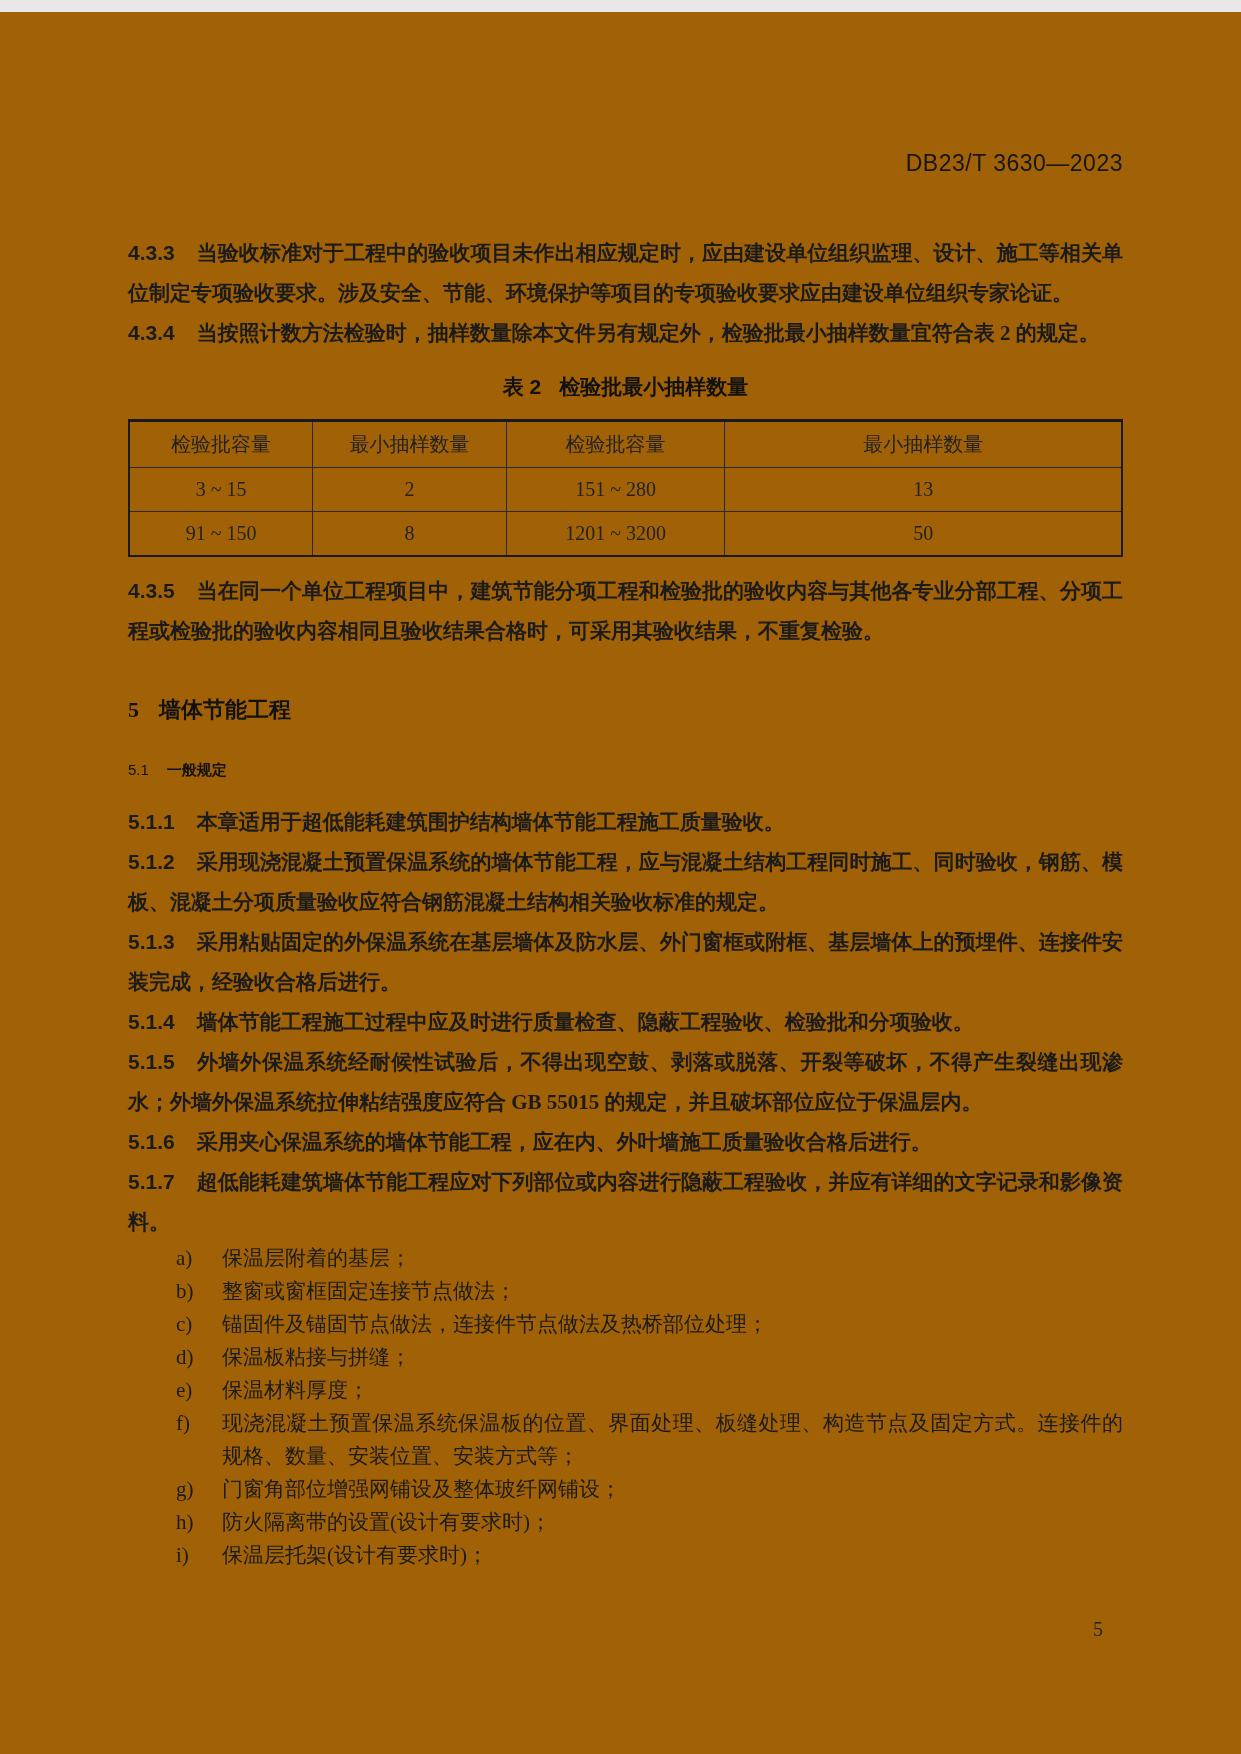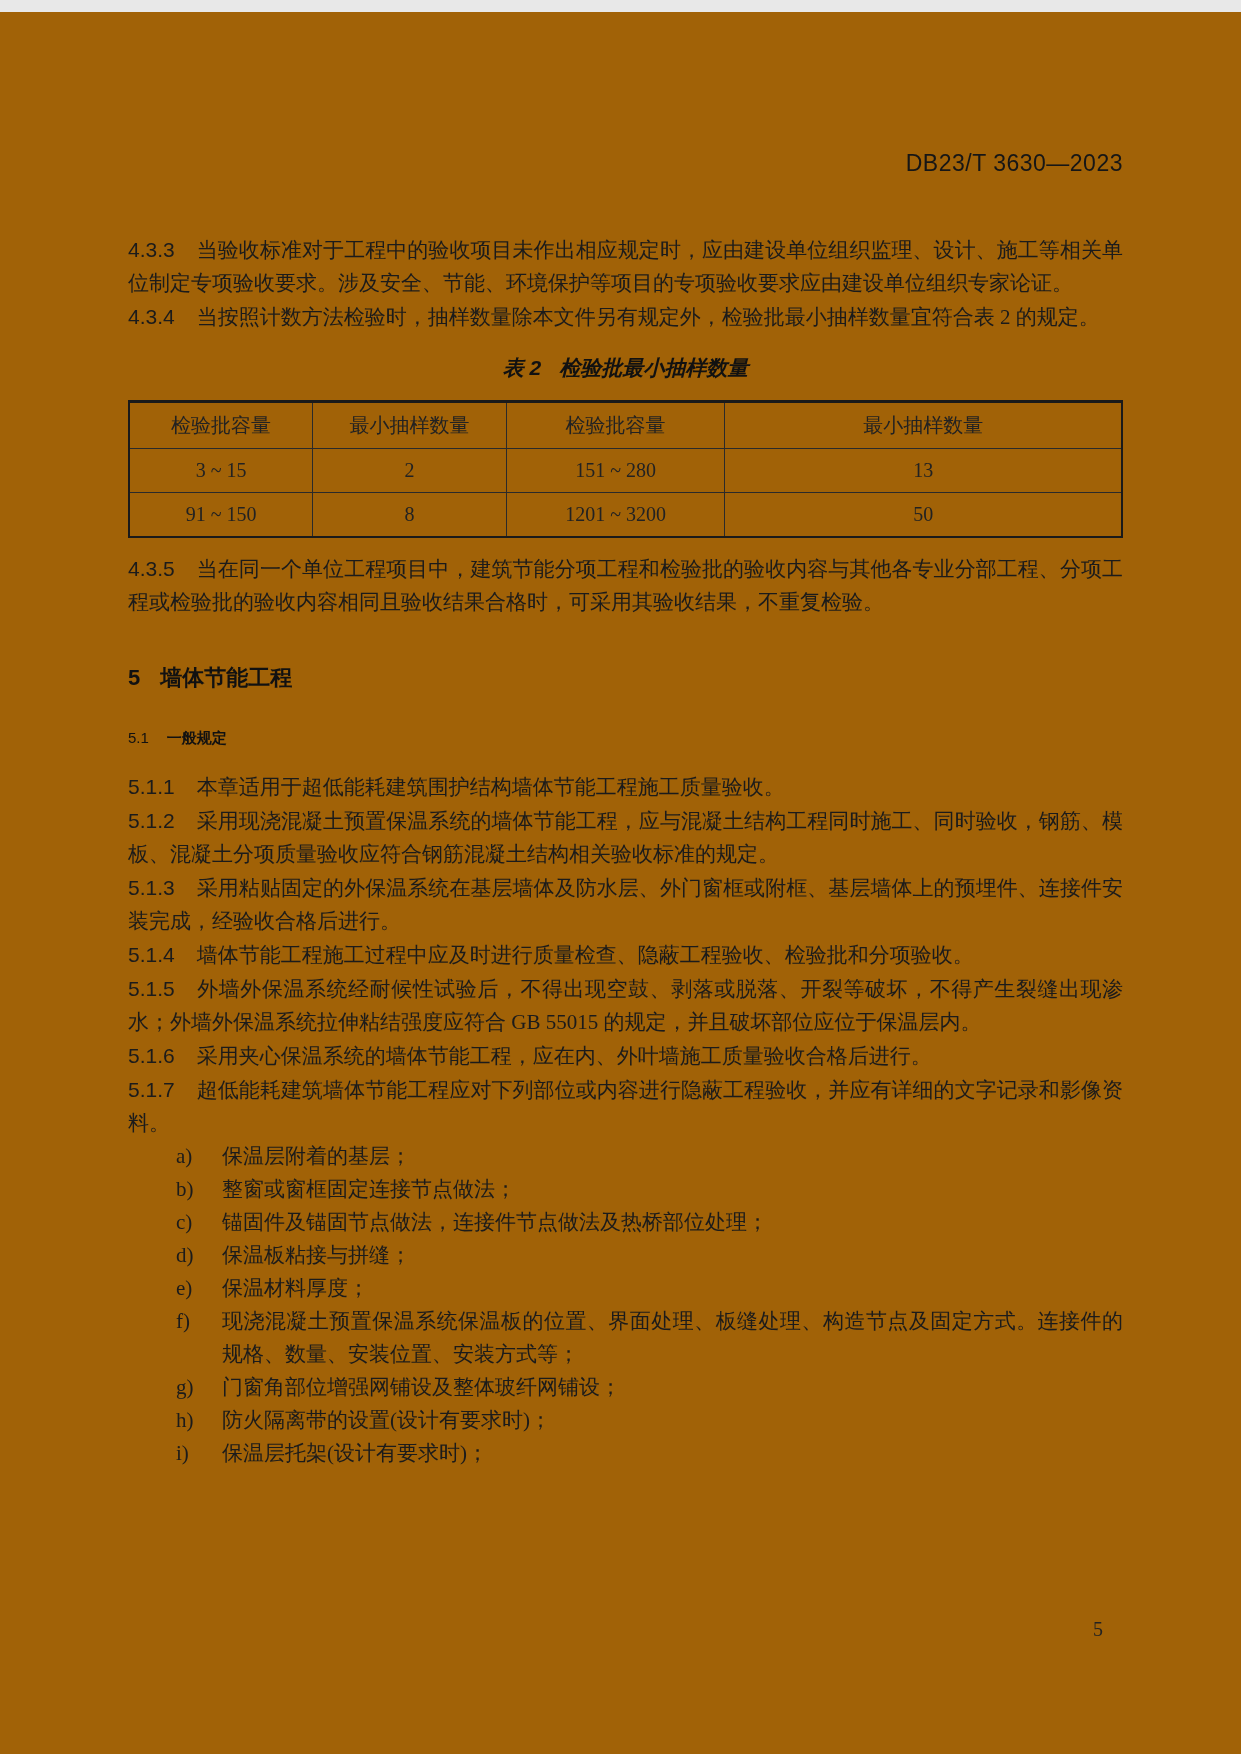--- a/index.html
+++ b/index.html
@@ -23,42 +23,42 @@
     padding-top: 138px;
     text-align: right;
     font-family: "Liberation Sans", "DejaVu Sans", sans-serif;
     font-size: 23px;
     letter-spacing: 0.5px;
     color: #161616;
   }
   
   .para {
     font-size: 21px;
-    line-height: 33px;
+    line-height: 40px;
     text-align: justify;
     color: #1b1b1b;
+    font-weight: bold;
   }
   .clause-num {
     font-family: "Liberation Sans", "DejaVu Sans", sans-serif;
     margin-right: 22px;
     white-space: nowrap;
   }
   .p-433 { margin-top: 56px; }
   .p-434 { margin-top: 0; }
   .p-435 { margin-top: 14px; }
 
   
   .table-title {
     margin-top: 20px;
     text-align: center;
     font-family: "Liberation Sans", "DejaVu Sans", sans-serif;
     font-weight: bold;
     font-size: 21px;
     color: #111;
-    font-style: italic;
   }
   .table-title .tt-label { margin-right: 18px; }
   table.sample-table {
     margin-top: 18px;
     width: 100%;
     border-collapse: collapse;
     border: 2px solid #1a1a1a;
     border-top-width: 3px;
     font-size: 20px;
     color: #222;
@@ -73,21 +73,21 @@
   }
   table.sample-table th { height: 47px; font-size: 20px; }
   .col-1 { width: 18.5%; }
   .col-2 { width: 19.5%; }
   .col-3 { width: 22%; }
   .col-4 { width: 40%; }
 
   
   .h-section {
     margin-top: 44px;
-    font-family: Liberation Sans, sans-serif;
+    font-family: Liberation Serif, serif;
     font-weight: bold;
     font-size: 22px;
     color: #111;
   }
   .h-section .h-num { margin-right: 20px; }
   .h-sub {
     margin-top: 36px;
     font-family: "Liberation Sans", "DejaVu Sans", sans-serif;
     font-weight: bold;
     font-size: 15px;

